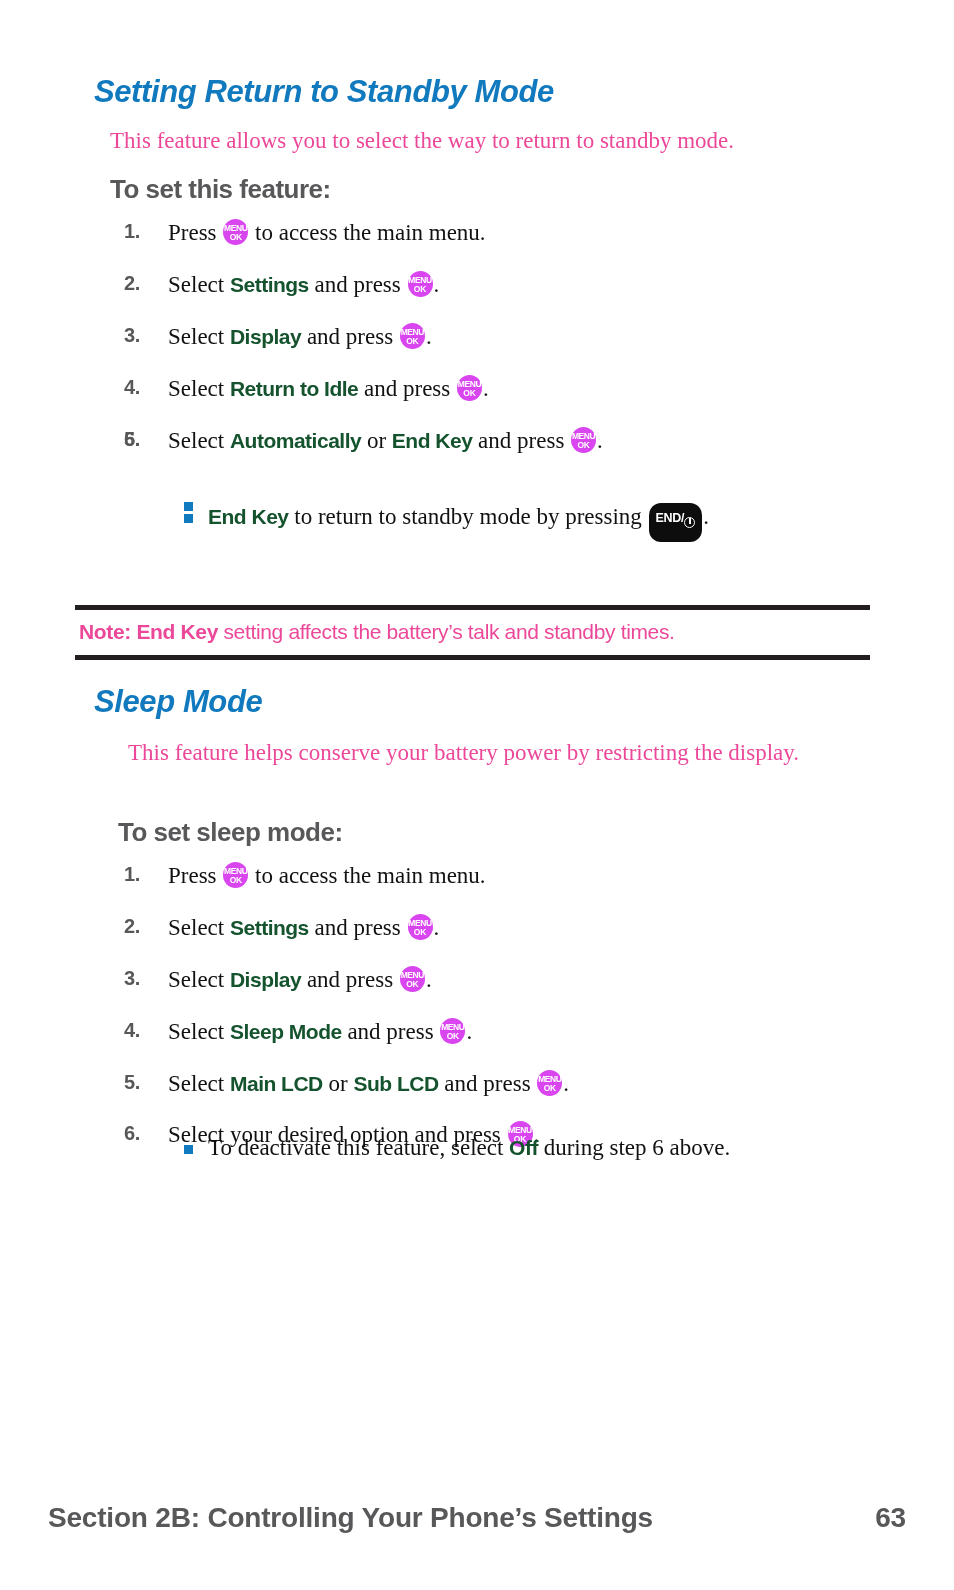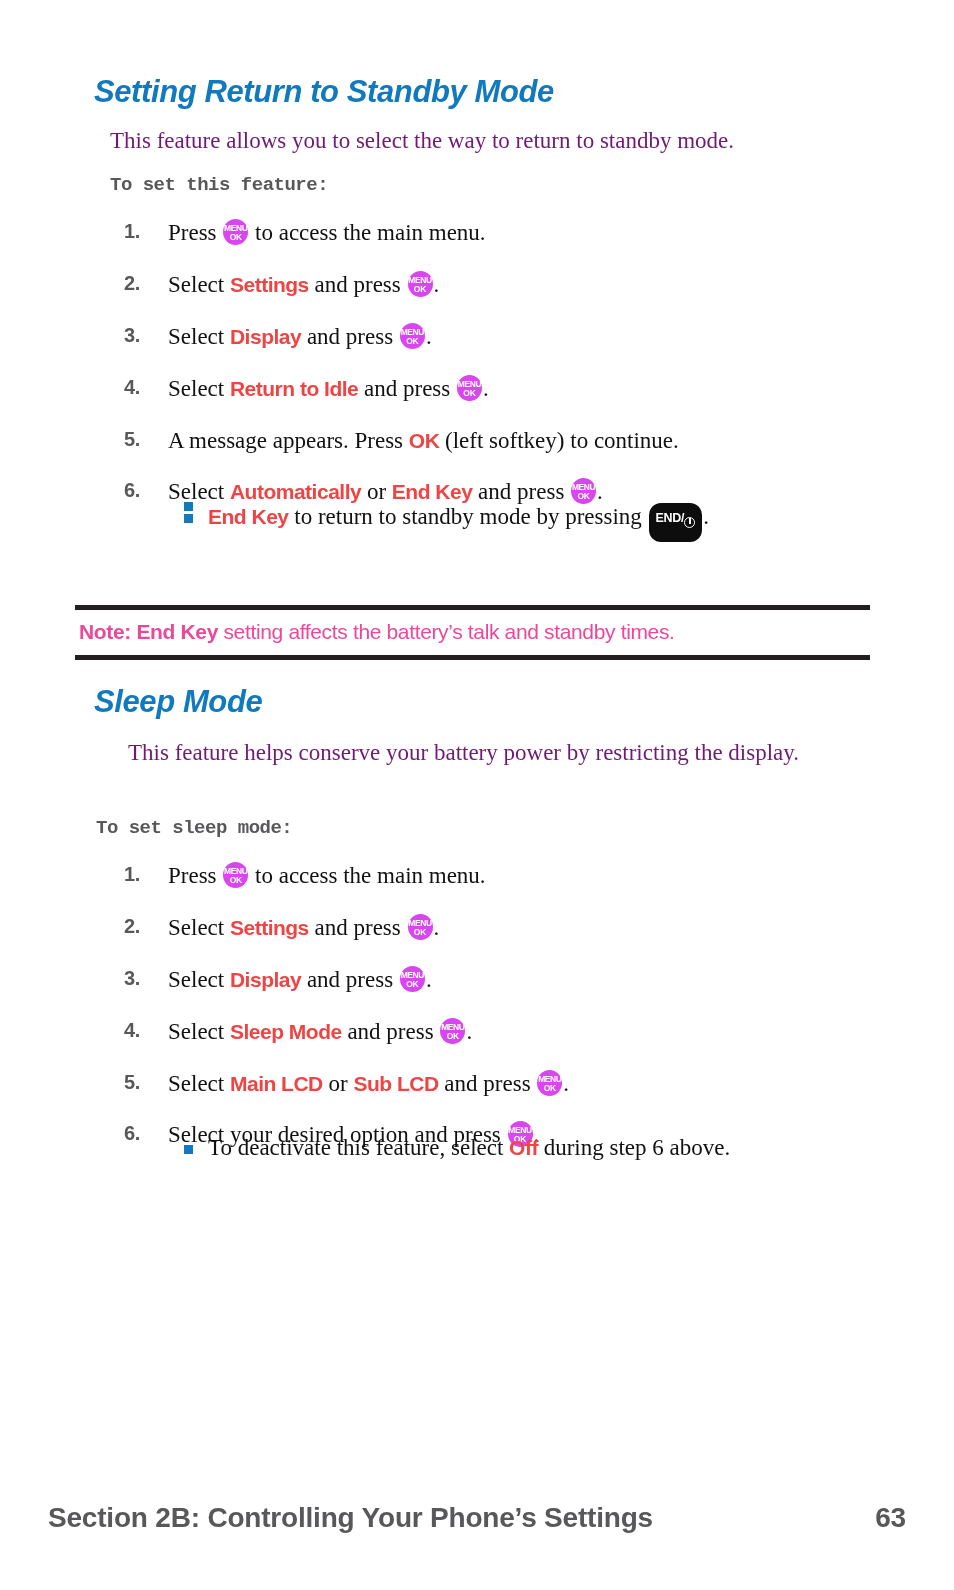--- a/index.html
+++ b/index.html
@@ -34,28 +34,28 @@
     line-height: 1.05;
     font-style: italic;
   }
 
   
   p.body-text {
     margin: 0;
     font-family: "Liberation Serif", "DejaVu Serif", serif;
     font-size: 23px;
     line-height: 1.3;
-    color: #701a75;
+    color: #ec4899;
   }
 
   
   .subhead {
-    font-family: Liberation Mono, monospace;
-    font-weight: bold;
-    font-size: 19px;
+    font-family: Liberation Sans, sans-serif;
+    font-weight: bold;
+    font-size: 26px;
     letter-spacing: -0.5px;
     color: #58585a;
   }
 
   
   ol.steps {
     margin: 0;
     padding: 0;
     list-style: none;
   }
@@ -102,21 +102,21 @@
     height: 9px;
     background: #1179bd;
   }
 
   
   .kw {
     font-family: "Liberation Sans Narrow", "Liberation Sans", sans-serif;
     font-weight: bold;
     font-size: 21px;
     letter-spacing: -0.5px;
-    color: #ef4444;
+    color: #14532d;
   }
 
   
   .key-menu {
     display: inline-block;
     vertical-align: -5px;
     width: 25px;
     height: 26px;
     border-radius: 50%;
     background: #d946ef;
@@ -228,38 +228,38 @@
 
   <p class="body-text abs" style="left:110px; top:126px; width:760px;">This feature allows you to select the way to return to standby mode.</p>
 
   <div class="subhead abs" style="left:110px; top:174px; width:500px;">To set this feature:</div>
 
   <ol class="steps abs" style="left:110px; top:218px; width:790px;">
       <li style="margin-bottom: 22px;"><span class="num">1.</span><span>Press <span class="key-menu"><span class="l1">MENU</span><span class="l2">OK</span></span> to access the main menu.</span></li>
       <li style="margin-bottom: 22px;"><span class="num">2.</span><span>Select <span class="kw">Settings</span> and press <span class="key-menu"><span class="l1">MENU</span><span class="l2">OK</span></span>.</span></li>
       <li style="margin-bottom: 22px;"><span class="num">3.</span><span>Select <span class="kw">Display</span> and press <span class="key-menu"><span class="l1">MENU</span><span class="l2">OK</span></span>.</span></li>
       <li style="margin-bottom: 22px;"><span class="num">4.</span><span>Select <span class="kw">Return to Idle</span> and press <span class="key-menu"><span class="l1">MENU</span><span class="l2">OK</span></span>.</span></li>
-      <li style="margin-bottom: 22px;"><span class="num">5.</span><span>A message appears. Press <span class="kw">OK</span> (left softkey) to continue.</span></li>
+      <li style="margin-bottom: 22px;"><span class="num">5.</span></li>
       <li style="margin-bottom: 22px;"><span class="num">6.</span><span>Select <span class="kw">Automatically</span> or <span class="kw">End Key</span> and press <span class="key-menu"><span class="l1">MENU</span><span class="l2">OK</span></span>.</span></li>
     </ol>
 
   <ul class="subbullets abs" style="left:180px; top:490px; width:690px;">
       <li style="margin-bottom: 12px;"><span class="sq"></span></li>
       <li style="margin-bottom: 12px;"><span class="sq"></span><span><span class="kw">End Key</span> to return to standby mode by pressing <span class="key-end"><span class="etxt">END/</span><span class="pwr"></span></span>.</span></li>
     </ul>
 
   <div class="note-box abs" style="top:605px;">
     <div class="note-line"><span class="nb">Note: </span><span class="nb">End Key</span> setting affects the battery’s talk and standby times.</div>
   </div>
 
   <h1 class="section-heading abs" style="left:94px; top:686px; width:780px;">Sleep Mode</h1>
 
   <p class="body-text abs" style="left:110px; top:738px; width:710px;margin-left:18px;">This feature helps conserve your battery power by restricting the display.</p>
 
-  <div class="subhead abs" style="left:96px; top:817px; width:500px;">To set sleep mode:</div>
+  <div class="subhead abs" style="left:118px; top:817px; width:500px;">To set sleep mode:</div>
 
   <ol class="steps abs" style="left:110px; top:861px; width:790px;">
       <li style="margin-bottom: 22px;"><span class="num">1.</span><span>Press <span class="key-menu"><span class="l1">MENU</span><span class="l2">OK</span></span> to access the main menu.</span></li>
       <li style="margin-bottom: 22px;"><span class="num">2.</span><span>Select <span class="kw">Settings</span> and press <span class="key-menu"><span class="l1">MENU</span><span class="l2">OK</span></span>.</span></li>
       <li style="margin-bottom: 22px;"><span class="num">3.</span><span>Select <span class="kw">Display</span> and press <span class="key-menu"><span class="l1">MENU</span><span class="l2">OK</span></span>.</span></li>
       <li style="margin-bottom: 22px;"><span class="num">4.</span><span>Select <span class="kw">Sleep Mode</span> and press <span class="key-menu"><span class="l1">MENU</span><span class="l2">OK</span></span>.</span></li>
       <li style="margin-bottom: 22px;"><span class="num">5.</span><span>Select <span class="kw">Main LCD</span> or <span class="kw">Sub LCD</span> and press <span class="key-menu"><span class="l1">MENU</span><span class="l2">OK</span></span>.</span></li>
       <li style="margin-bottom: 22px;"><span class="num">6.</span><span>Select your desired option and press <span class="key-menu"><span class="l1">MENU</span><span class="l2">OK</span></span>.</span></li>
     </ol>
 

